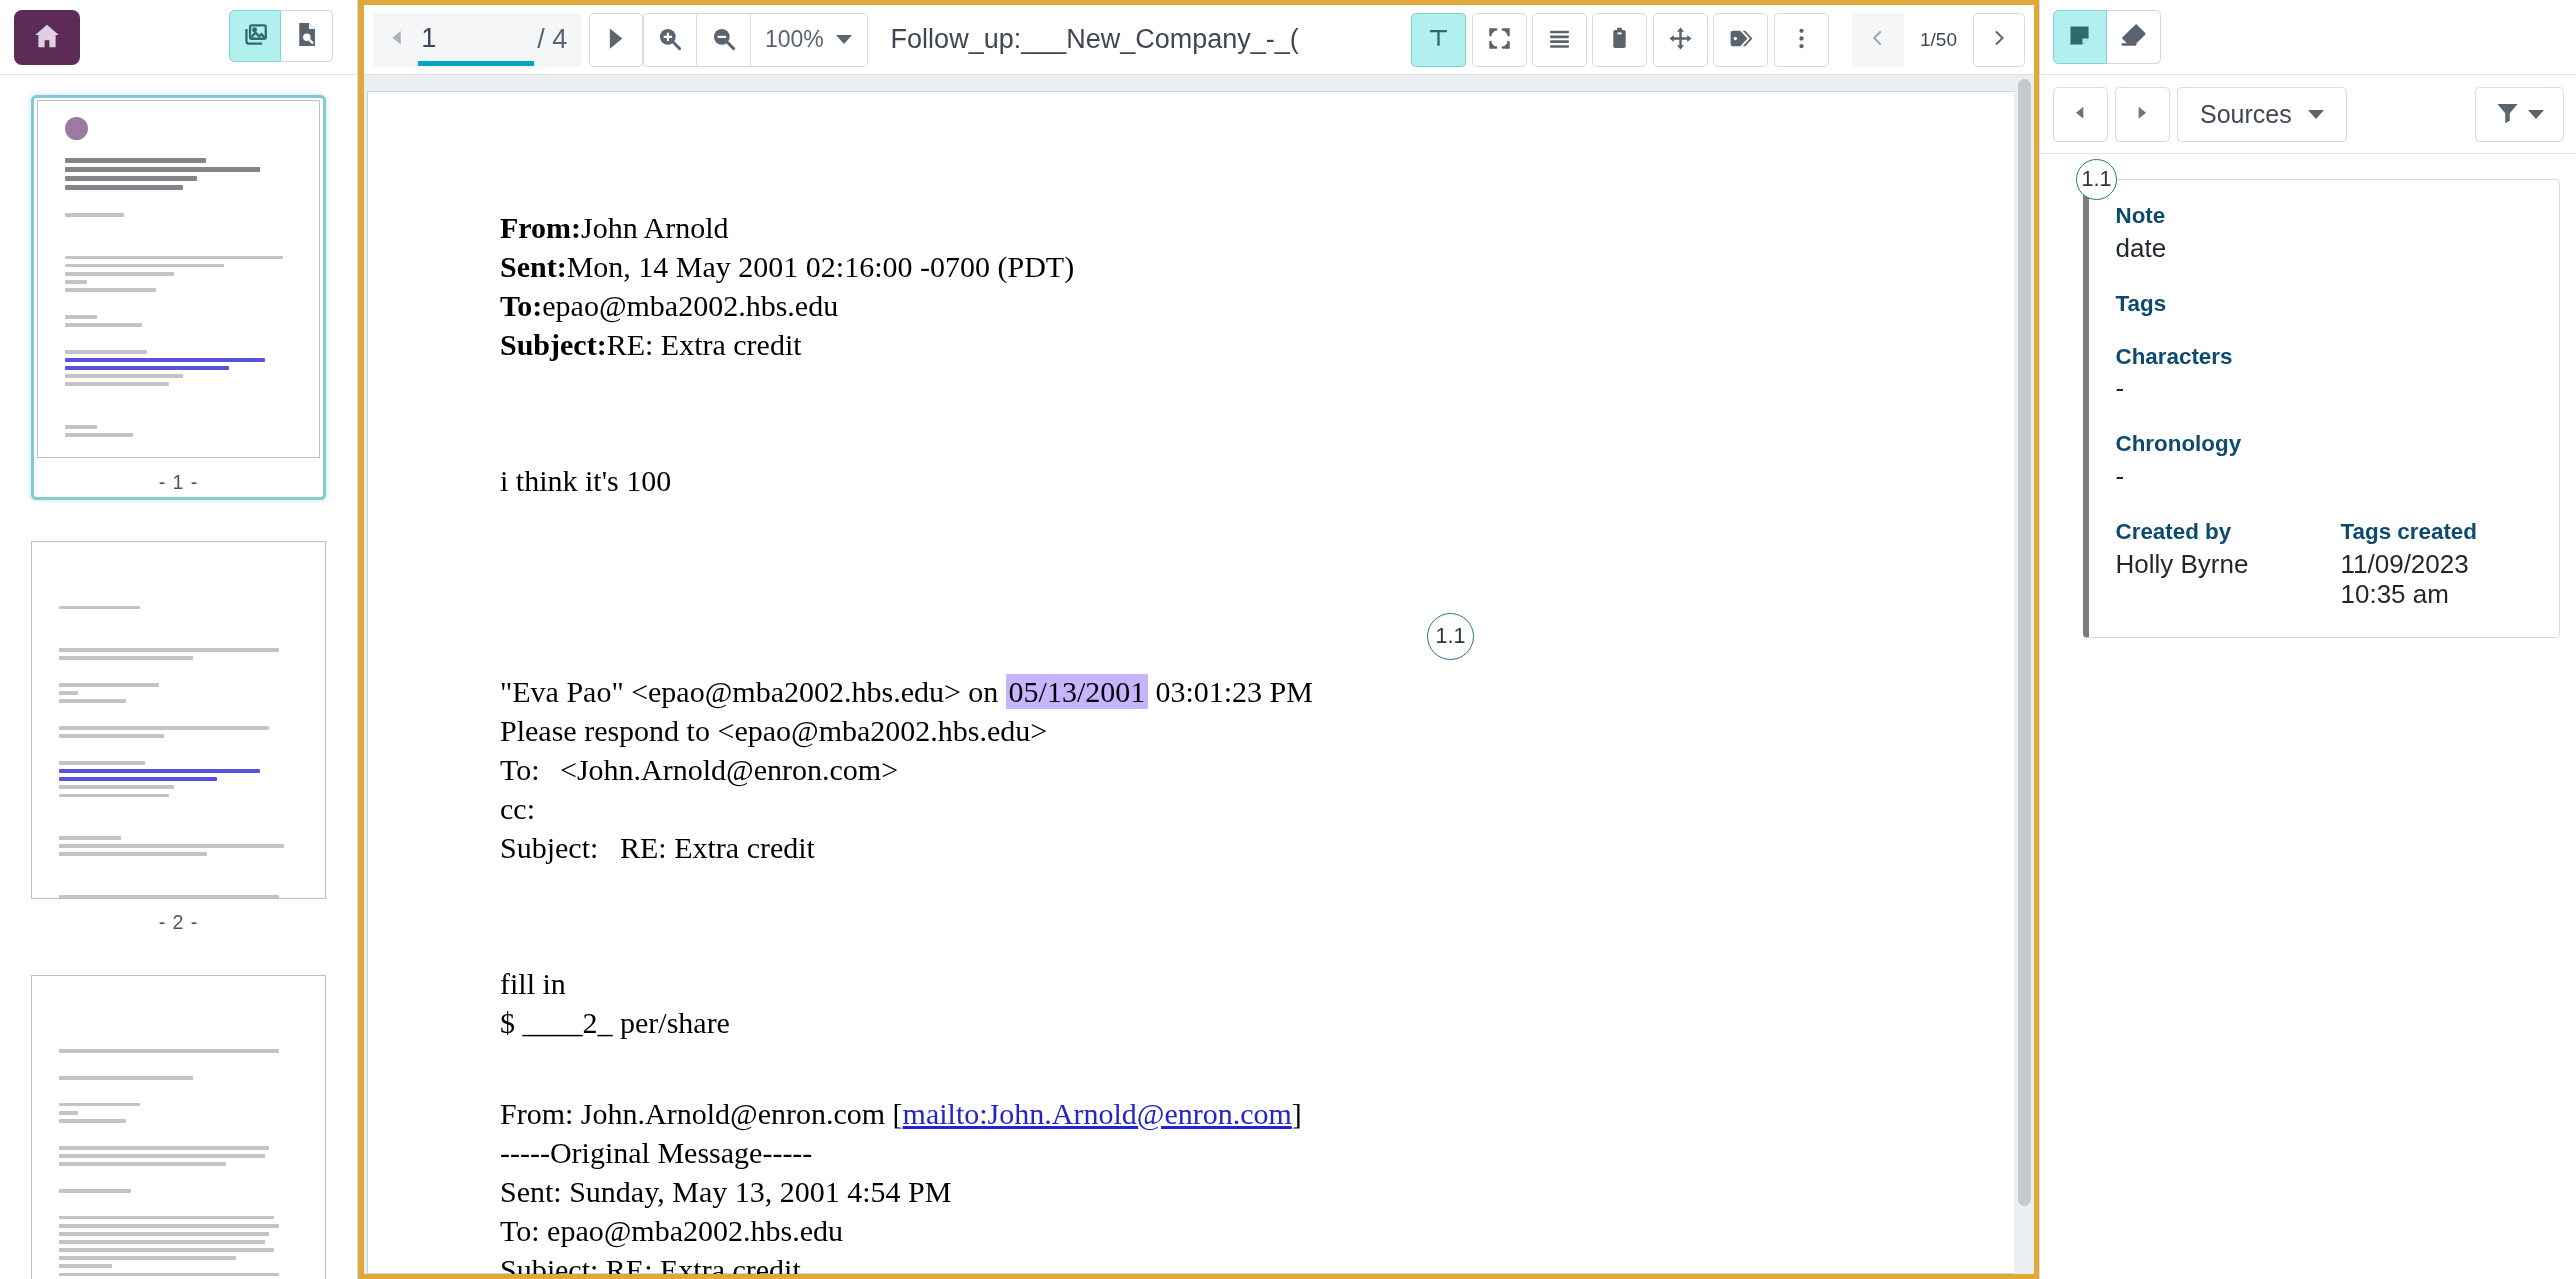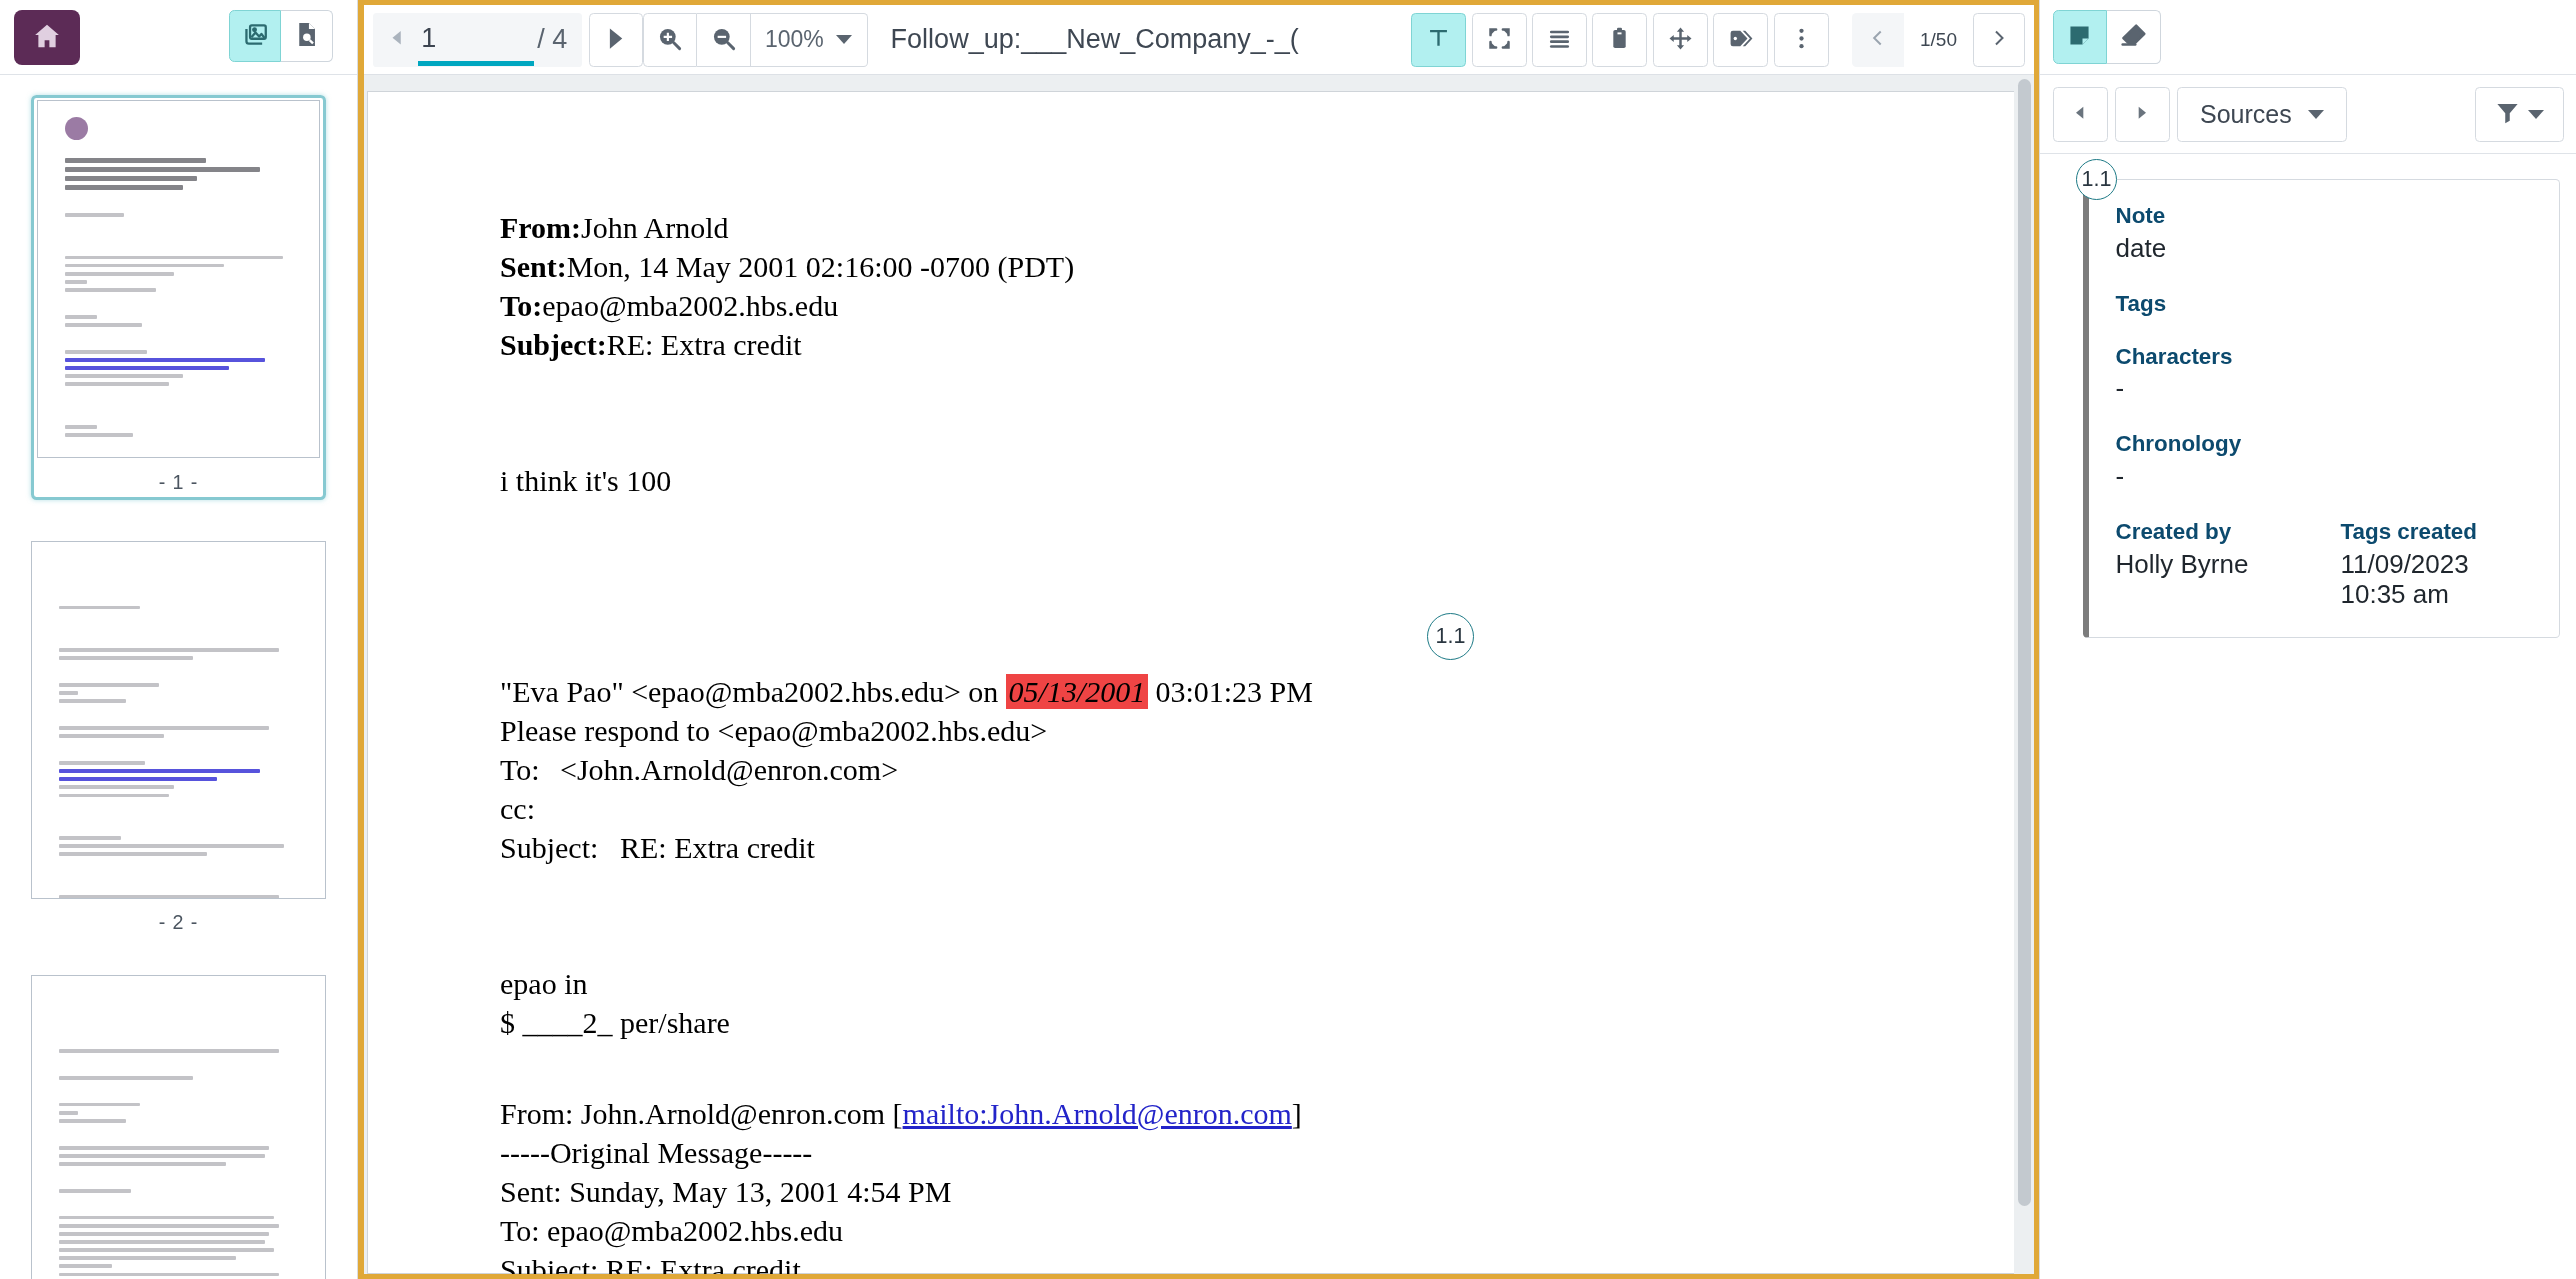--- a/index.html
+++ b/index.html
@@ -229,23 +229,22 @@
     font-family: "Liberation Serif", serif;
     color: #000;
     position: relative;
   }
   .doc-line { font-size: 30px; line-height: 1.3; white-space: pre-wrap; }
   .doc-line b { font-weight: bold; }
   .spacer-sm { height: 52px; }
   .spacer-md { height: 97px; }
   .spacer-lg { height: 120px; }
   .hl {
-    background: #ef4444;
+    background: #c4b5fd;
     padding: 0.9px 2.7px;
-    font-style: italic;
   }
   .mailto { color: #2324c9; text-decoration: underline; }
   .anno-badge {
     position: absolute;
     width: 47px; height: 47px;
     border: 1.8px solid #1d7a86;
     border-radius: 50%;
     background: #fff;
     display: flex; align-items: center; justify-content: center;
     font-family: "Liberation Sans", sans-serif;
@@ -641,21 +640,21 @@
         <div style="position:relative;">
           <div class="anno-badge" style="left:927px; top:-59px;">1.1</div>
           <div class="doc-line"><span>"Eva Pao" &lt;epao@mba2002.hbs.edu&gt; on </span><span class="hl">05/13/2001</span><span> 03:01:23 PM</span></div>
           <div class="doc-line">Please respond to &lt;epao@mba2002.hbs.edu&gt;</div>
           <div class="doc-line">To:	&lt;John.Arnold@enron.com&gt;</div>
           <div class="doc-line">cc:</div>
           <div class="doc-line">Subject:	RE: Extra credit</div>
         </div>
 
         <div class="spacer-md"></div>
-        <div class="doc-line">epao in</div>
+        <div class="doc-line">fill in</div>
         <div class="doc-line">$ ____2_ per/share</div>
 
         <div class="spacer-sm"></div>
         <div class="doc-line"><span>From: John.Arnold@enron.com [</span><a class="mailto" href="#">mailto:John.Arnold@enron.com</a><span>]</span></div>
         <div class="doc-line">-----Original Message-----</div>
         <div class="doc-line">Sent: Sunday, May 13, 2001 4:54 PM</div>
         <div class="doc-line">To: epao@mba2002.hbs.edu</div>
         <div class="doc-line">Subject: RE: Extra credit</div>
 
       </div>

